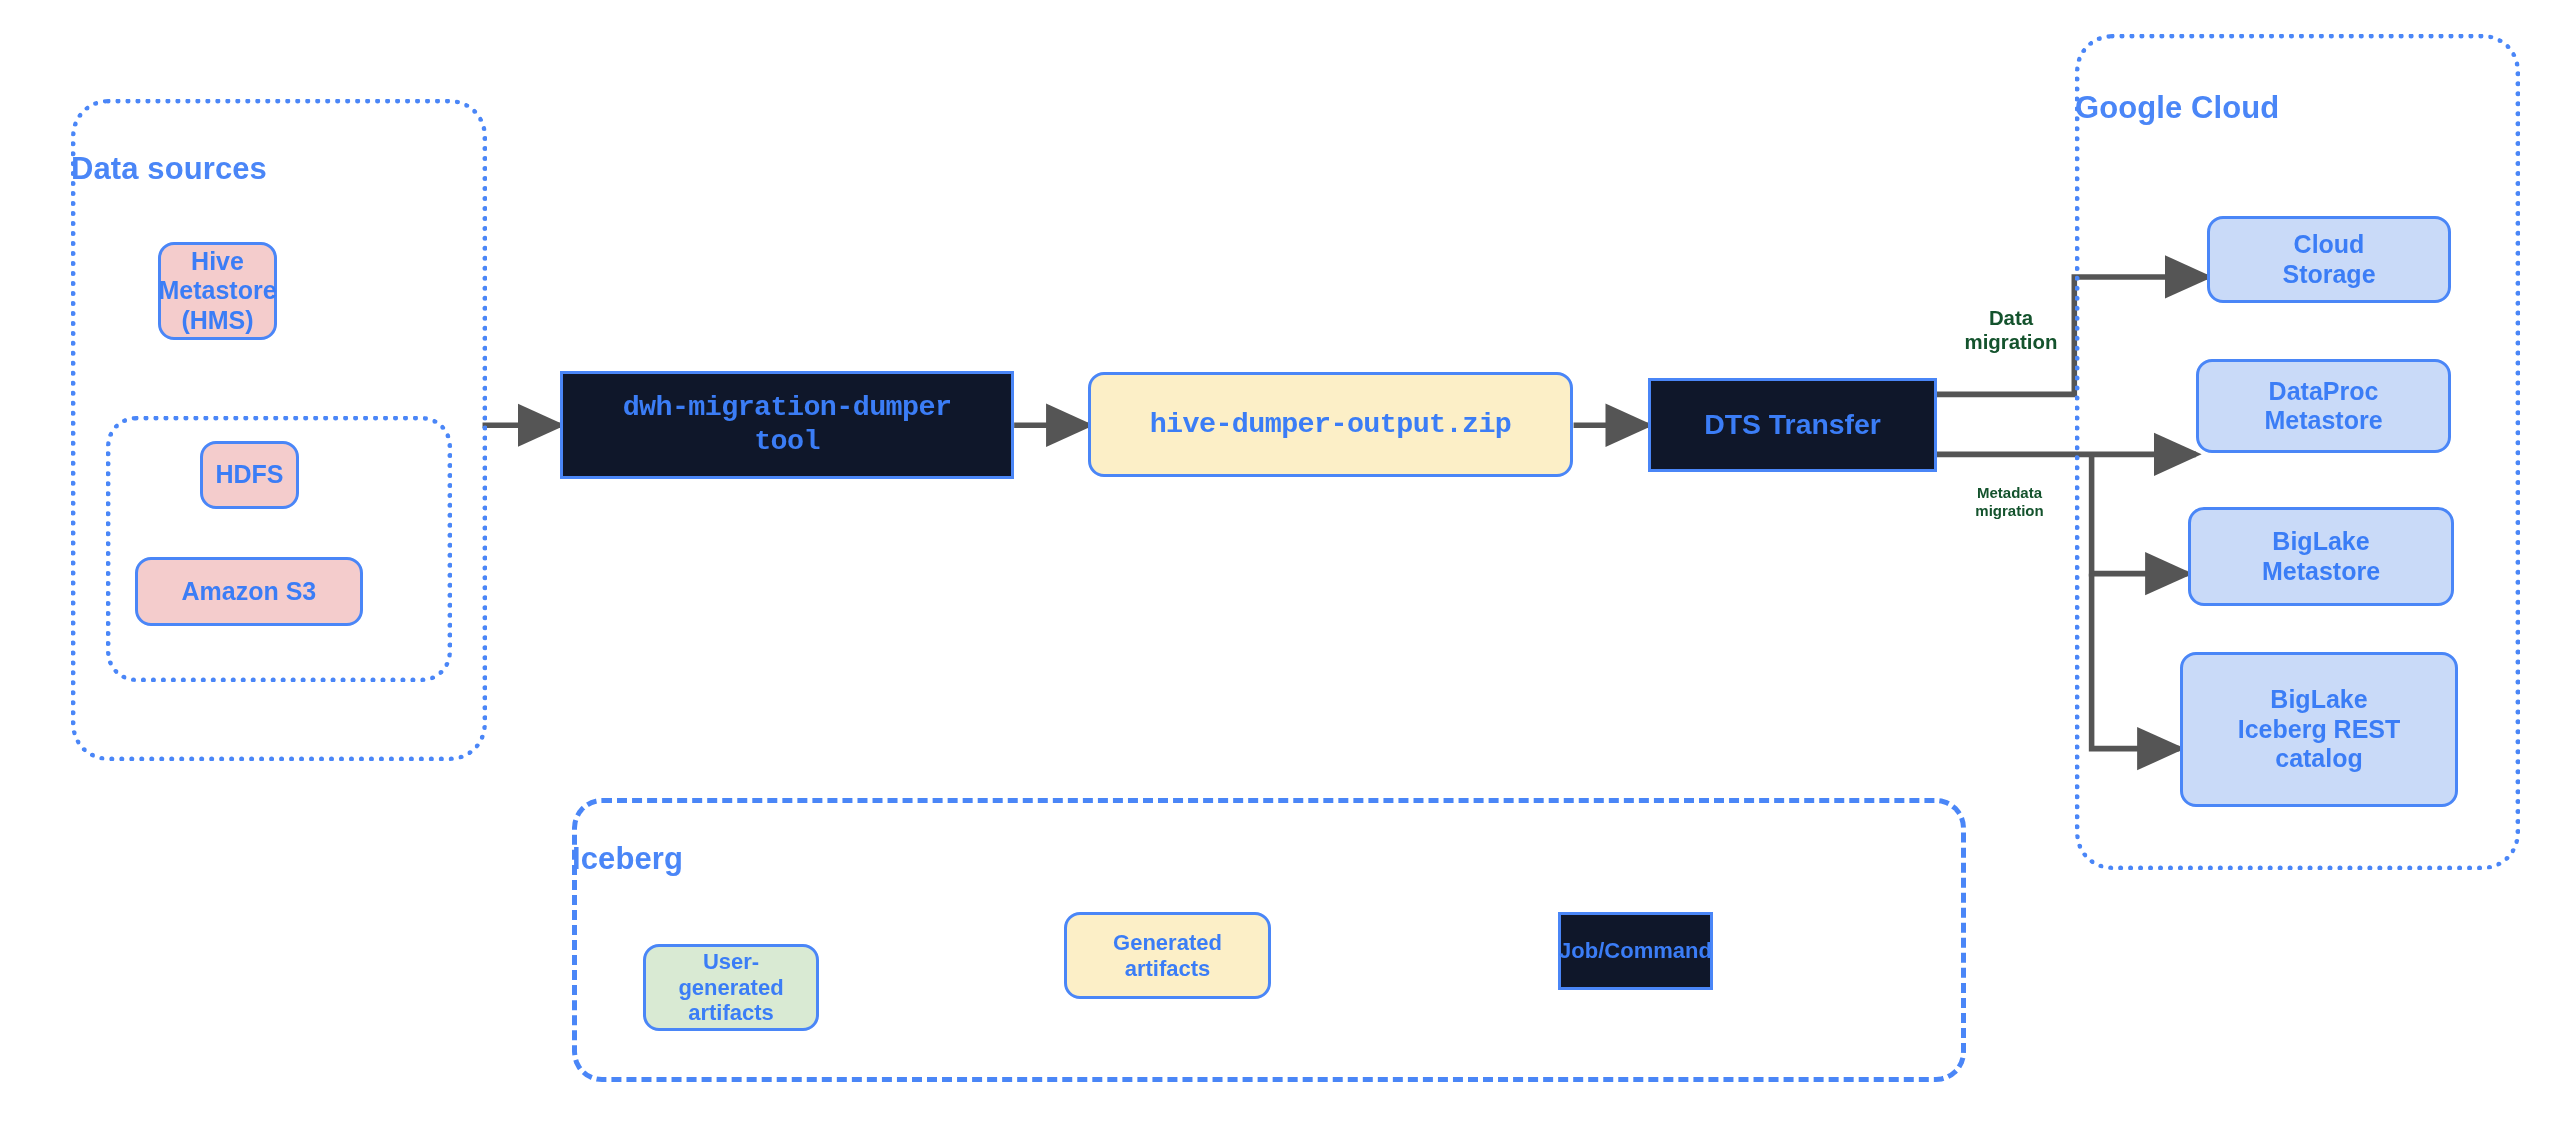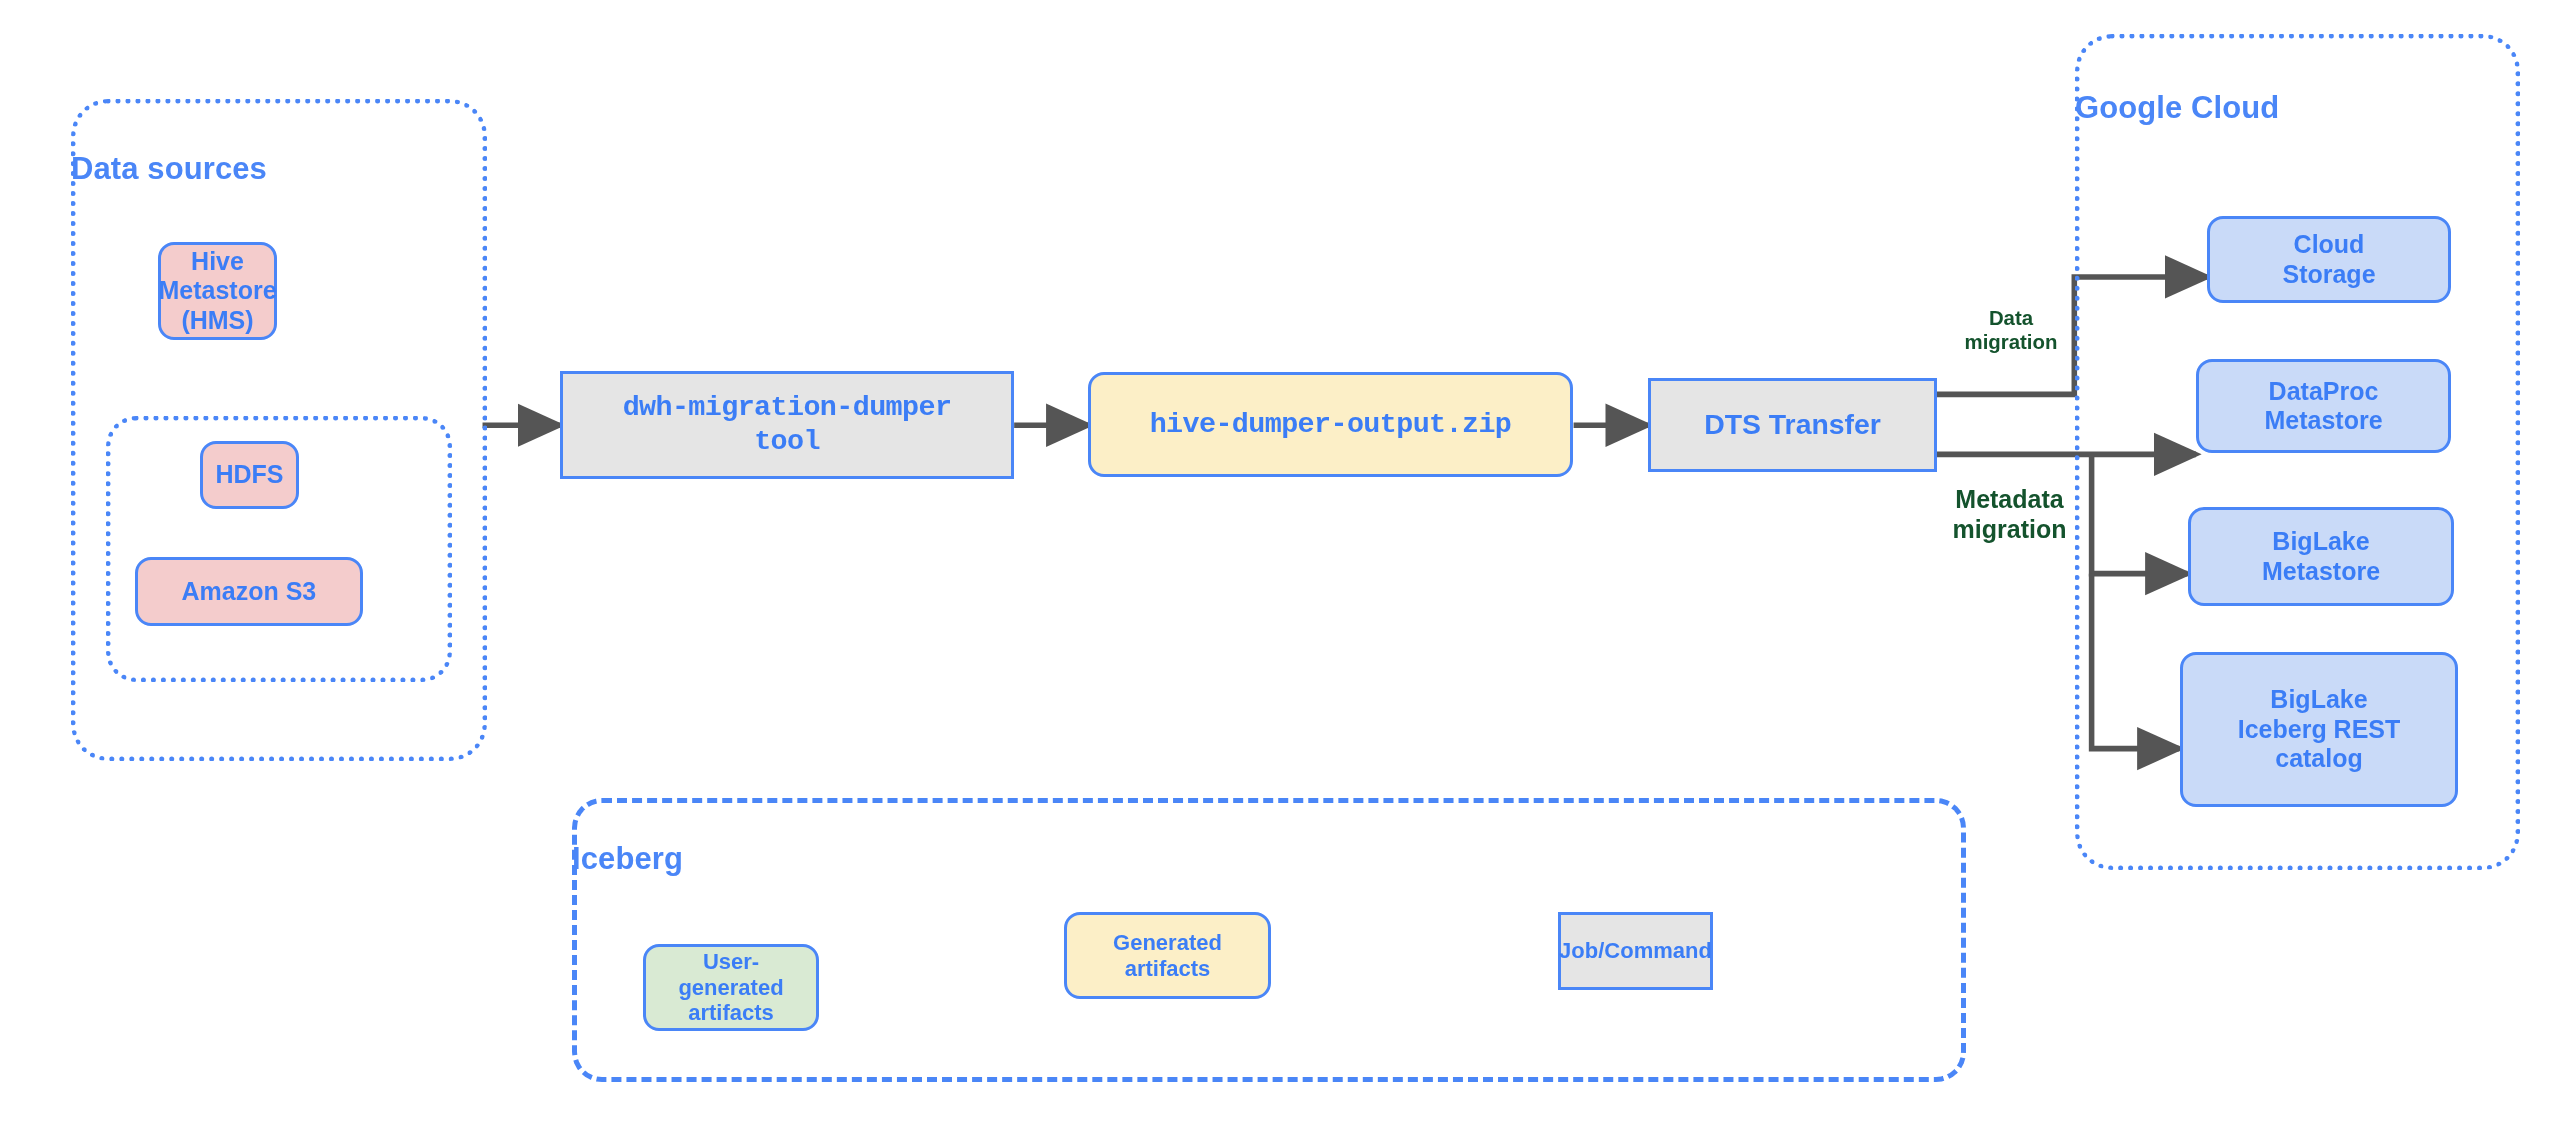--- a/index.html
+++ b/index.html
@@ -39,21 +39,21 @@
     font-weight:bold;
     line-height:1.18;
     padding:3.7px 6.2px;
   }
   .node.rounded{border-radius:16px;}
   .node.sharp{border-radius:0;}
   .pink{background:#f4cccc;}
   .blue{background:#c9daf8;}
   .yellow{background:#fcefc7;}
   .green{background:#d9ead3;margin-top:32px;}
-  .white{background:#e5e5e5;}
+  .white{background:#0f172a;}
   .mono{font-family:"Liberation Mono", monospace;font-weight:bold;letter-spacing:-0.6px;}
 
   
   #edges{position:absolute;left:0;top:0;width:2576px;height:1130px;pointer-events:none;}
 
   
   .edge-label{
     position:absolute;
     color:#14532d;
     font-weight:bold;
@@ -108,21 +108,21 @@
   <div class="node sharp white mono" style="left:560px;top:371px;width:454px;height:108px;font-size:28.4px;white-space:pre-line;">dwh-migration-dumper
 tool</div>
 
   <div class="node rounded yellow mono" style="left:1088px;top:372px;width:485px;height:105px;font-size:28.4px;white-space:pre-line;">hive-dumper-output.zip</div>
 
   <div class="node sharp white" style="left:1648px;top:378px;width:289px;height:94px;font-size:28.4px;white-space:pre-line;">DTS Transfer</div>
 
   <div class="edge-label" style="left:1940px;top:306px;width:142px;font-size:20.4px;white-space:pre-line;">Data
 migration</div>
 
-  <div class="edge-label" style="left:1932px;top:484px;width:155px;font-size:25px;white-space:pre-line;">Metadata
+  <div class="edge-label" style="left:1932px;top:484px;width:155px;font-size:15px;white-space:pre-line;">Metadata
 migration</div>
 
   <div class="group" style="left:2075px;top:34px;width:445px;height:836px;">
   </div>
   <div class="group-title" style="left:2075px;top:90px;width:445px;font-size:31px;">Google Cloud</div>
 
   <div class="node rounded blue" style="left:2207px;top:216px;width:244px;height:87px;font-size:25px;white-space:pre-line;">Cloud
 Storage</div>
 
   <div class="node rounded blue" style="left:2196px;top:359px;width:255px;height:94px;font-size:25px;white-space:pre-line;">DataProc

